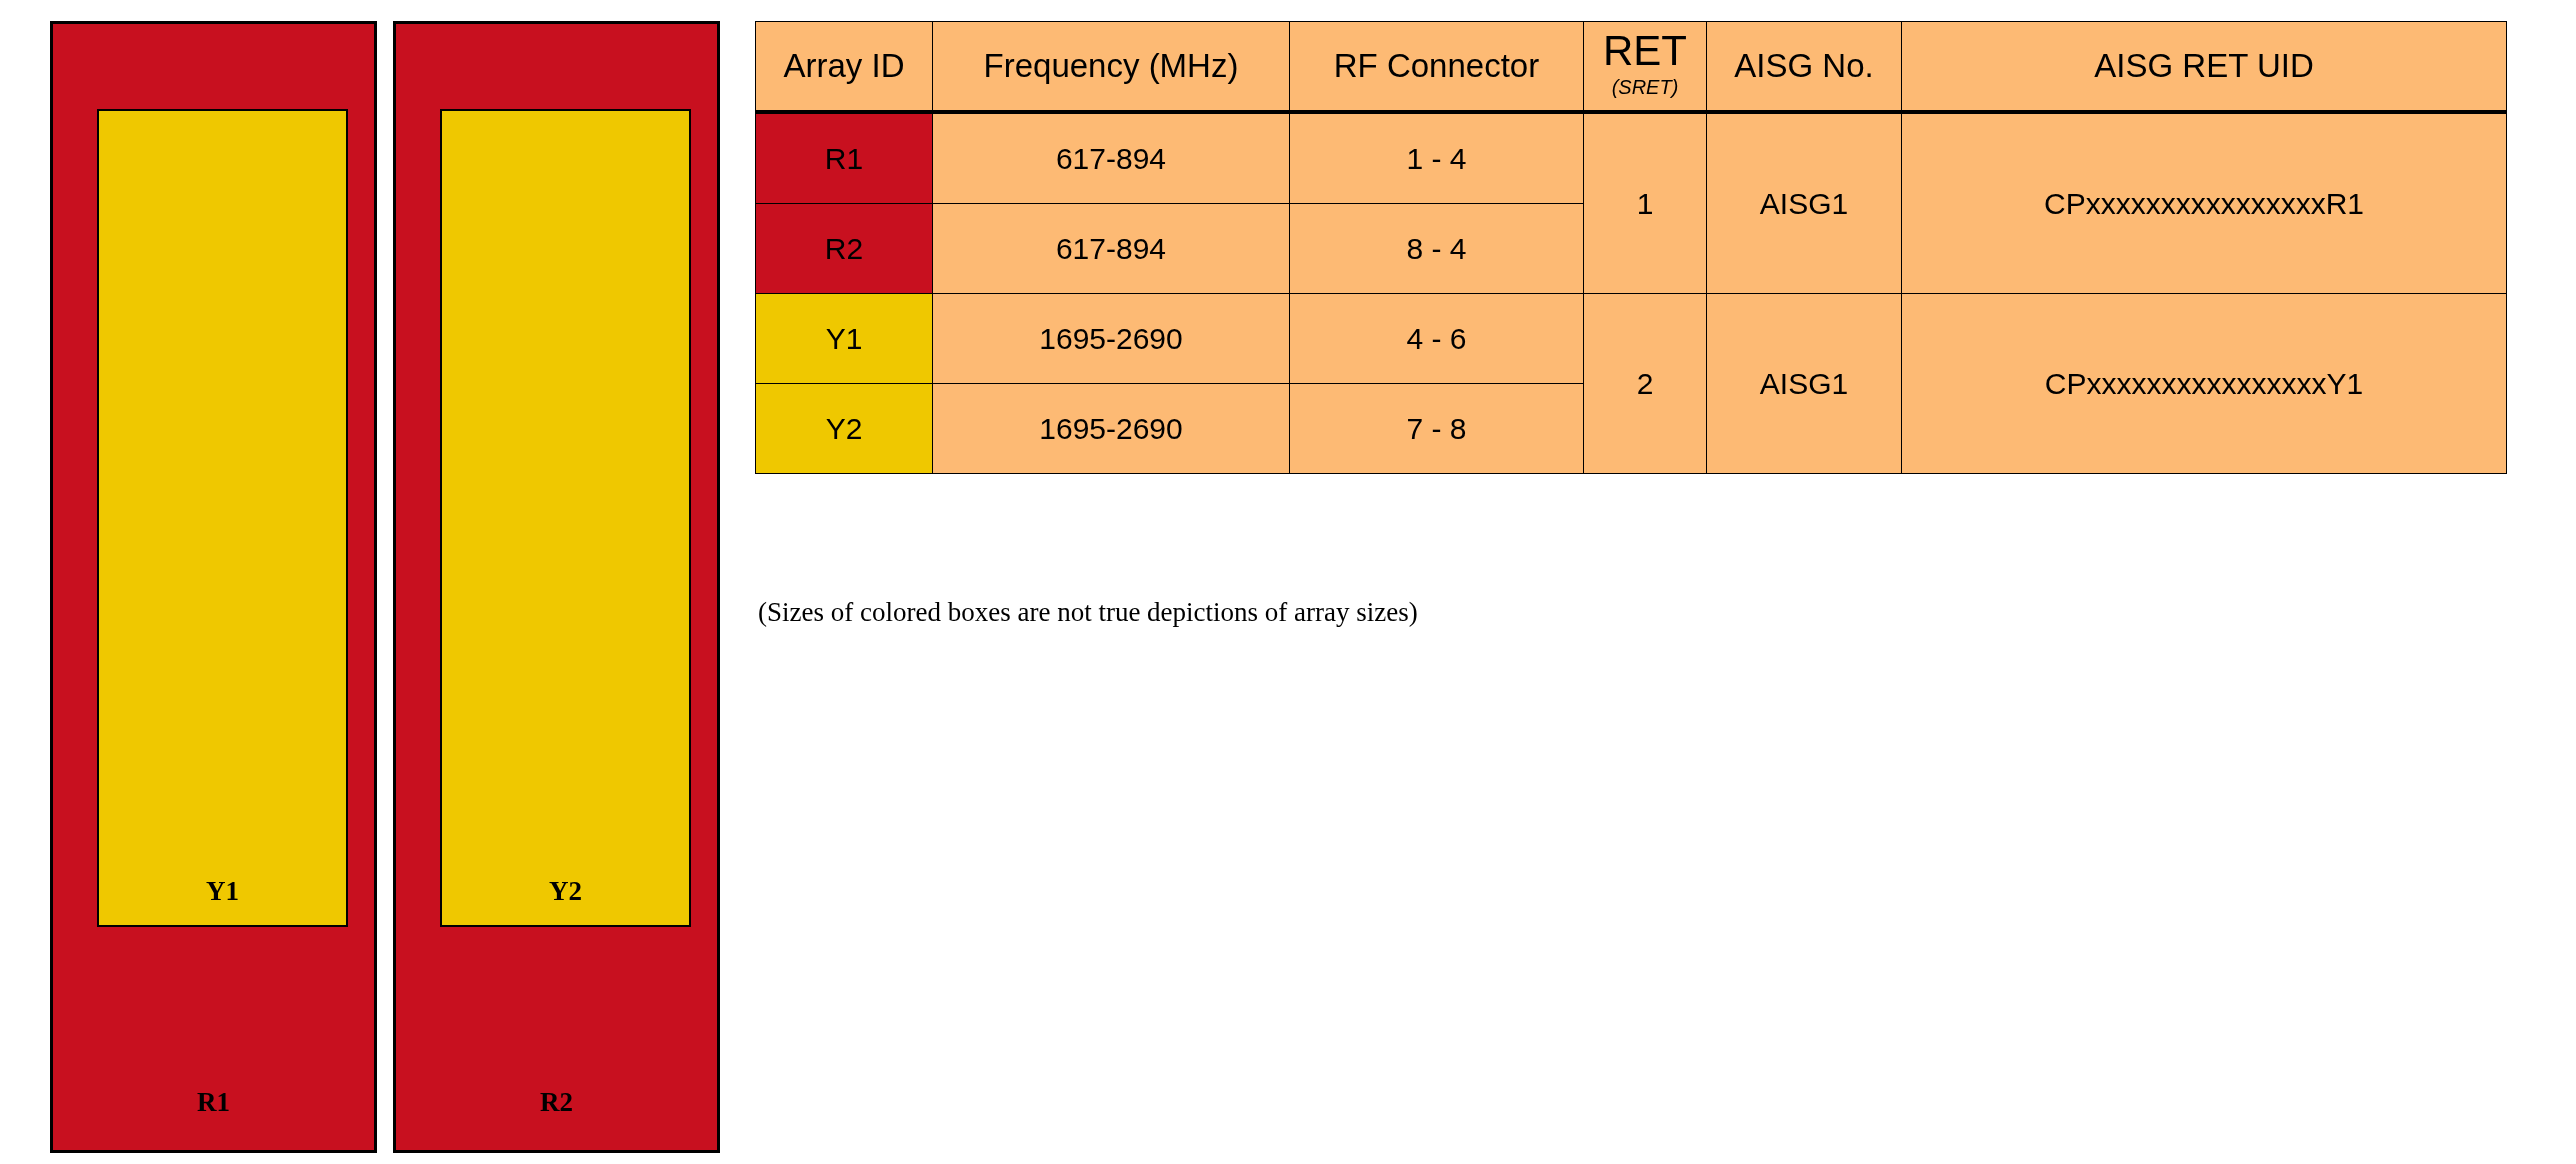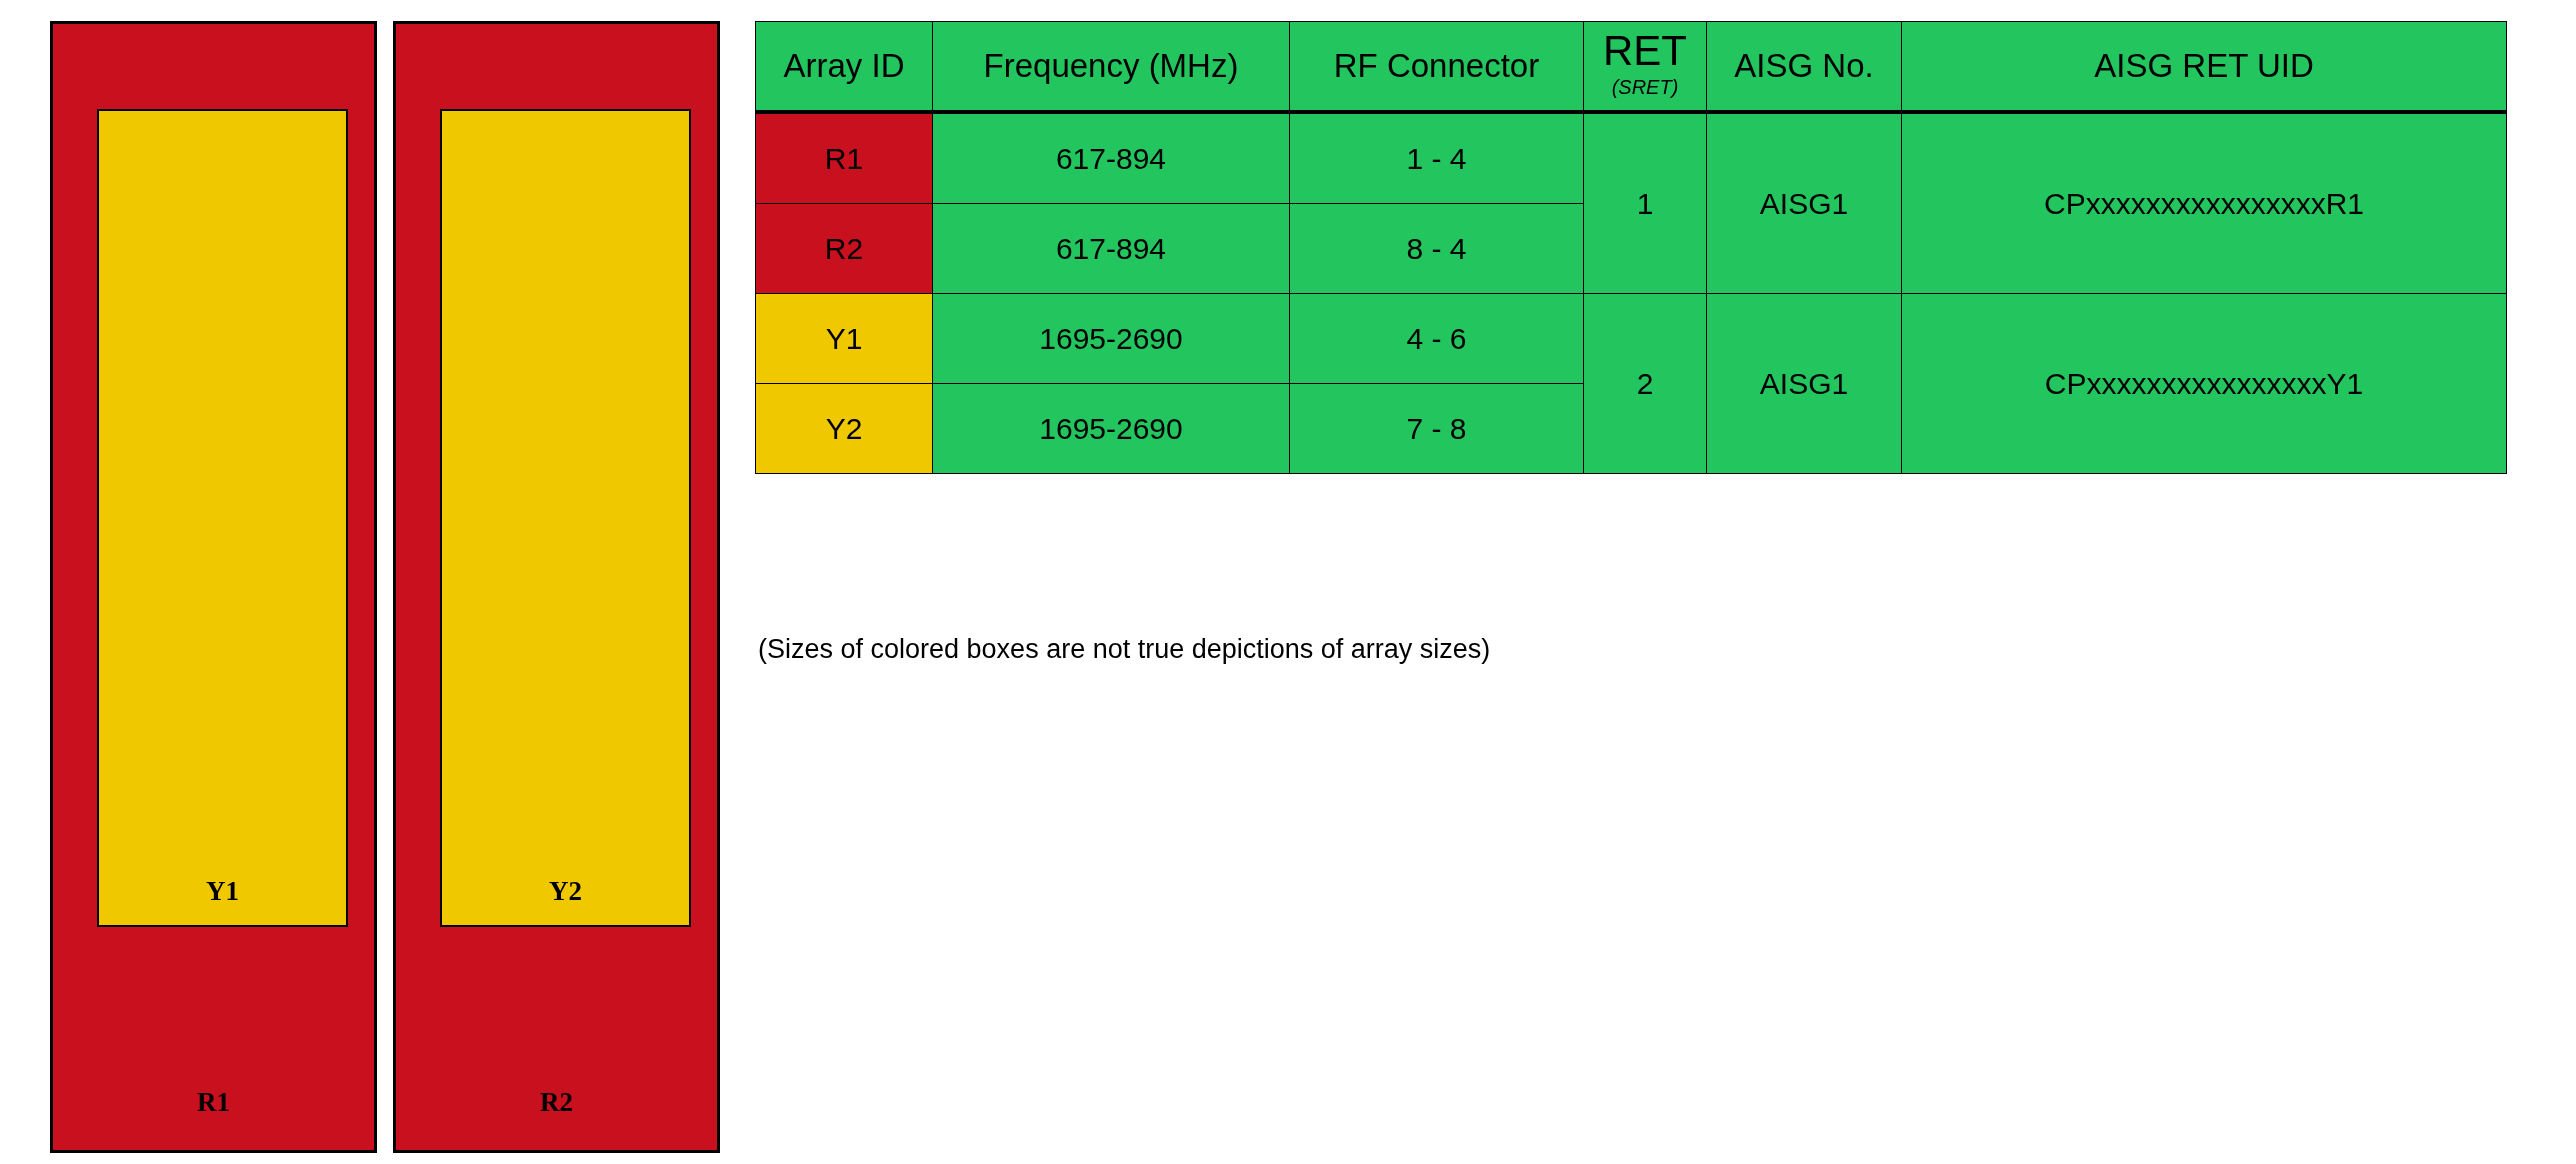--- a/index.html
+++ b/index.html
@@ -60,21 +60,21 @@
   .outer-label { bottom: 34px; }
 
   
   #array-table {
     position: absolute;
     left: 755px;
     top: 21px;
     width: 1751px;
     border-collapse: collapse;
     table-layout: fixed;
-    background: #22c55e;
+    background: #fdba74;
   }
   #array-table td, #array-table th {
     border: 1.8px solid #000000;
     text-align: center;
     vertical-align: middle;
     font-family: "Liberation Sans", sans-serif;
     font-weight: normal;
     color: #000000;
     padding: 0;
   }
@@ -105,22 +105,21 @@
   td.span-cell { border-top-width: 4.1px; border-bottom-width: 4.1px; }
 
   
   #table-caption {
     position: absolute;
     left: 758px;
     top: 597px;
     font-size: 27px;
     color: #000000;
     white-space: nowrap;
-    font-family: Liberation Sans, sans-serif;
-    margin-top: 37px;
+    font-family: Liberation Serif, serif;
   }
 </style>
 </head>
 <body>
 
 <div id="antenna-diagram">
 
   <div id="antenna-panel-1" class="antenna-panel">
     <div class="antenna-inner">
       <div class="array-label inner-label">Y1</div>

